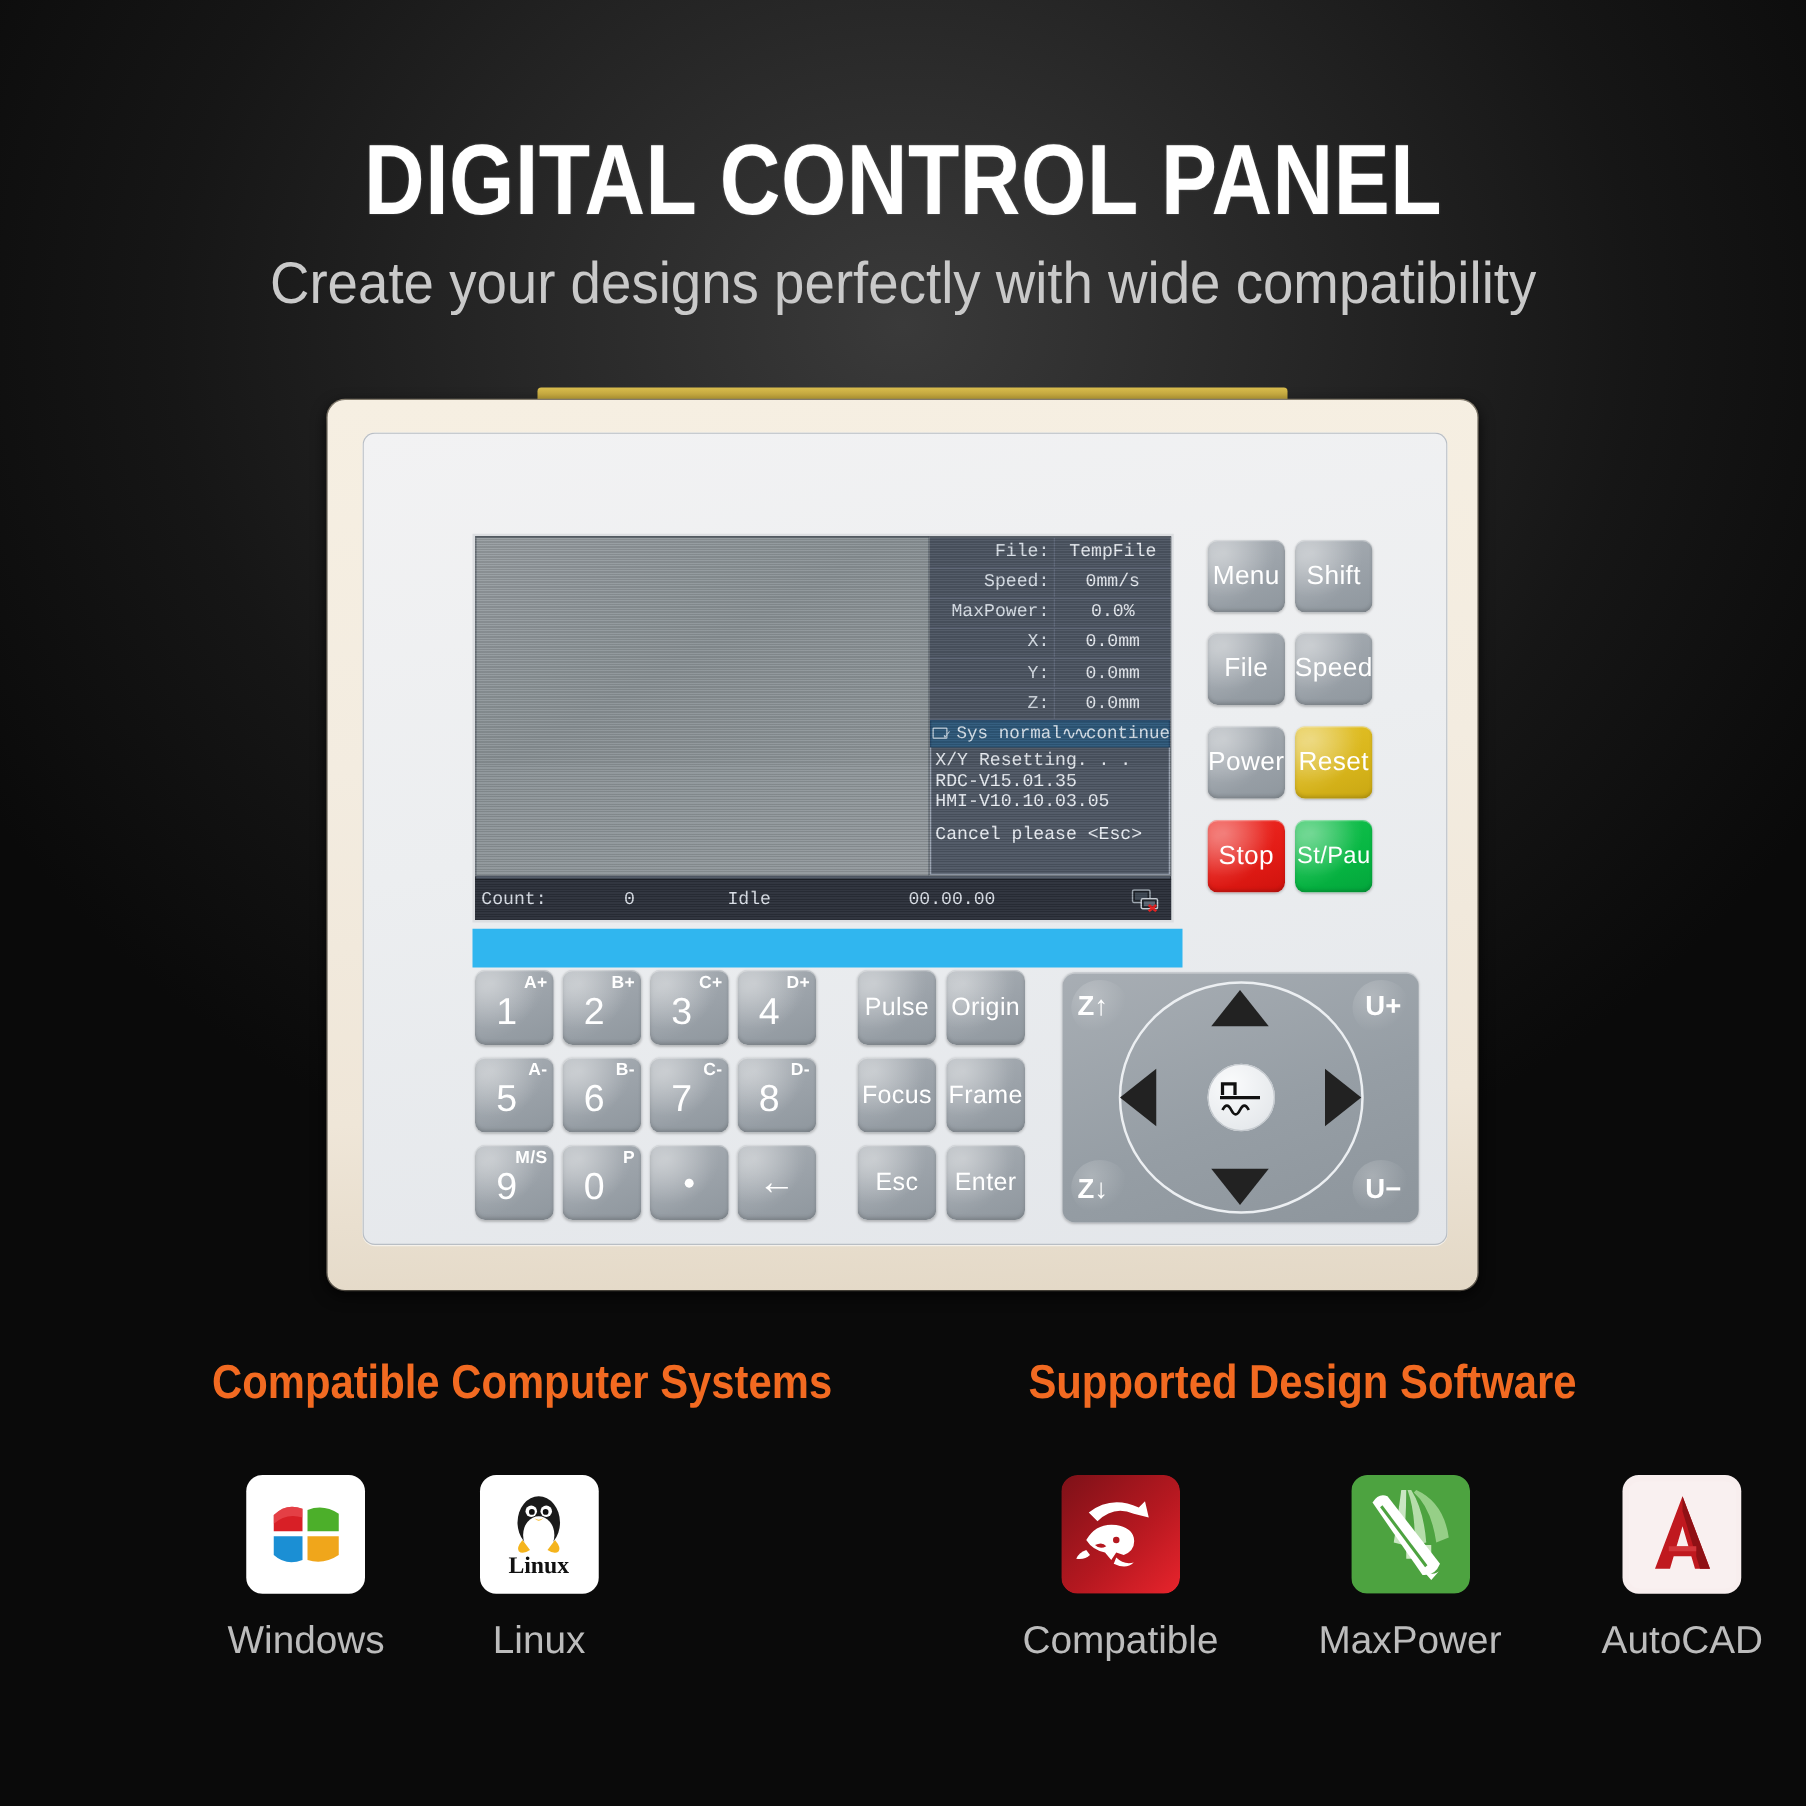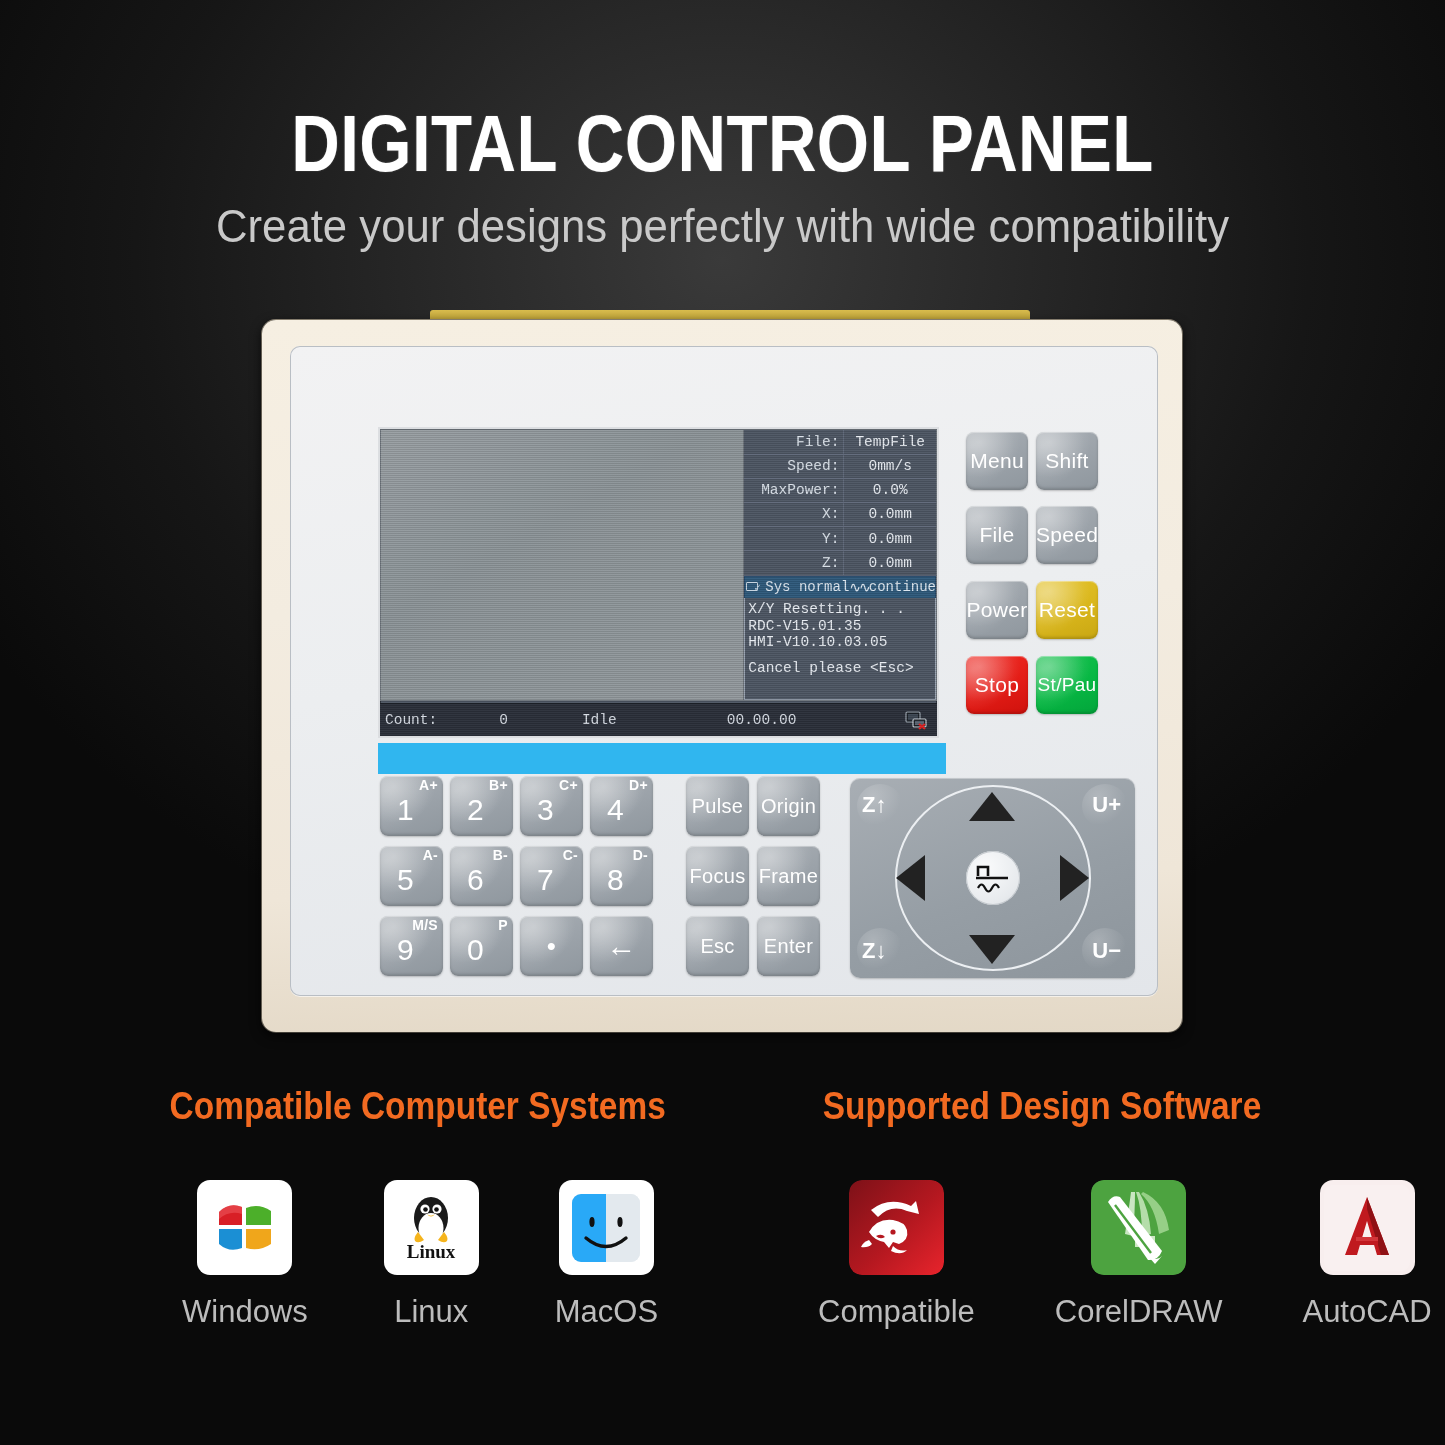--- a/index.html
+++ b/index.html
@@ -427,33 +427,20 @@
           <circle cx="42.5" cy="19.5" r="2.3" fill="#111"></circle>
         <path d="M33 24 q4 5 8 0 q-4 3.5 -8 0" fill="#f5b41c"></path>
         <path d="M24 42 q-5 6 -3 9 q3 3 9 -1 Z" fill="#f5b41c"></path>
         <path d="M50 42 q5 6 3 9 q-3 3 -9 -1 Z" fill="#f5b41c"></path>
         <text x="37" y="68" font-family="Liberation Serif, serif" font-size="19" font-weight="bold" fill="#111" text-anchor="middle">Linux</text>
       </svg>
     </div>
     <div class="icon-label">Linux</div>
   </div>
 
-  <div class="icon-cell">
-    <div class="icon-tile">
-      <svg width="80" height="80" viewBox="0 0 80 80">
-        <rect x="6" y="6" width="68" height="68" rx="9" fill="#e9eef2"></rect>
-        <path d="M6 15 a9 9 0 0 1 9 -9 H40 V74 H15 a9 9 0 0 1 -9 -9 Z" fill="#29a9f7"></path>
-        <path d="M40 6 H65 a9 9 0 0 1 9 9 V65 a9 9 0 0 1 -9 9 H40 Z" fill="#e3e9ee"></path>
-        <ellipse cx="26" cy="34" rx="2.6" ry="5" fill="#111"></ellipse>
-        <ellipse cx="54" cy="34" rx="2.6" ry="5" fill="#111"></ellipse>
-        <path d="M20 50 q20 17 40 0" fill="none" stroke="#111" stroke-width="3.4" stroke-linecap="round"></path>
-      </svg>
-    </div>
-    <div class="icon-label">MacOS</div>
-  </div>
 </div>
 
 <div class="sect-head" style="left:762px; top:1085px; width:560px; text-align:center;">Supported Design Software</div>
 
 <div class="icon-row" style="left:818px; top:1180px; gap:80px;">
 
   <div class="icon-cell">
     <div class="icon-tile" style="background:none;">
       <svg width="95" height="95" viewBox="0 0 95 95">
         <defs>
@@ -482,21 +469,21 @@
         <path d="M52 12 q22 10 26 38 l-10 4 q-4 -28 -18 -40 Z" fill="#9fd48f" opacity=".9"></path>
         <path d="M48 12 q10 16 12 42 l-9 2 q0 -28 -6 -44 Z" fill="#c8e7bd" opacity=".85"></path>
         <path d="M44 12 q0 20 -2 44 l-8 -2 q4 -26 6 -42 Z" fill="#eaf6e4" opacity=".8"></path>
         <rect x="44" y="56" width="20" height="11" fill="#cfe8c5"></rect>
         <path d="M16 24 L30 16 L78 74 L68 82 Z" fill="#ffffff" opacity="0"></path>
         <path d="M17 22 q5 -8 12 -5 l42 54 q-4 10 -14 9 Z" fill="#ffffff"></path>
         <path d="M24 25 l36 48" stroke="#4da340" stroke-width="2.4" fill="none"></path>
         <path d="M57 76 q9 6 14 0 l-7 8 Z" fill="#ffffff"></path>
       </svg>
     </div>
-    <div class="icon-label">CorelDRAW</div>
+    <div class="icon-label">MaxPower</div>
   </div>
 
   <div class="icon-cell">
     <div class="icon-tile" style="background:#f8eeee;">
       <svg width="86" height="86" viewBox="0 0 86 86">
         <rect x="0" y="0" width="86" height="86" rx="9" fill="#f9f0f0"></rect>
         <path d="M43 12 L65 70 L53 70 L43 36 L33 70 L21 70 Z" fill="#c0191f"></path>
         <path d="M43 12 L65 70 L57 70 L43 24 Z" fill="#8f1115"></path>
         <rect x="32" y="52" width="22" height="8" fill="#c0191f"></rect>
         <rect x="32" y="52" width="22" height="4" fill="#e0474c" opacity=".6"></rect>

